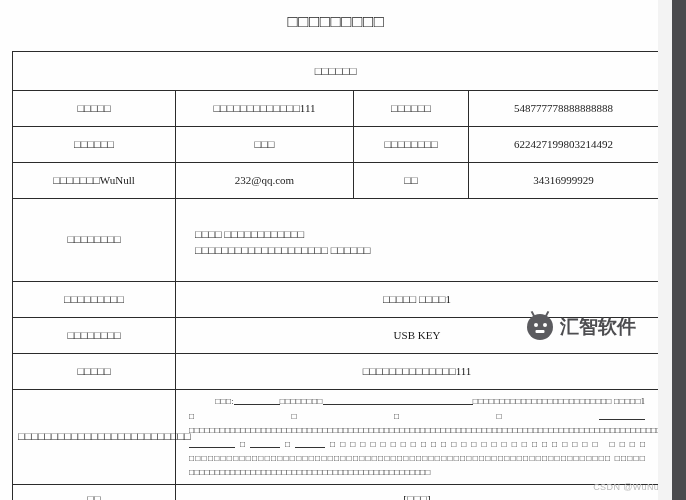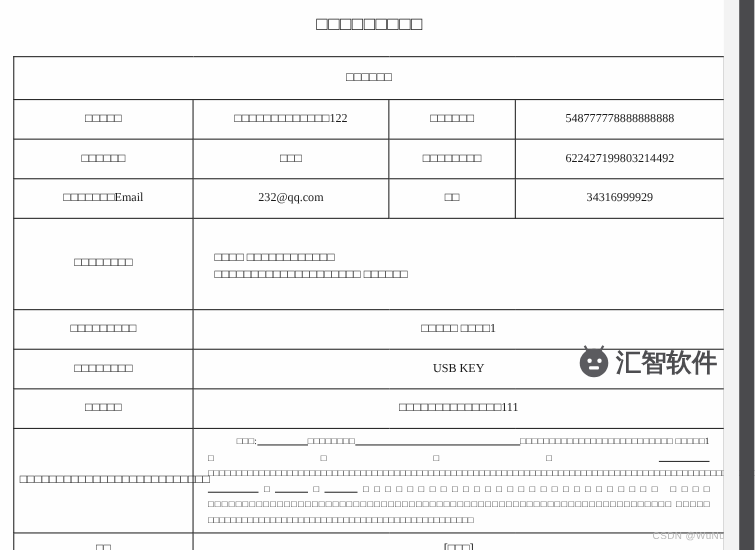--- a/index.html
+++ b/index.html
@@ -100,21 +100,21 @@
     position:absolute;left:0;right:0;top:9px;
     display:flex;justify-content:center;gap:5px;
   }
   .wm-eyes i{width:4px;height:4px;border-radius:50%;background:#ffffff;display:block;}
   .wm-mouth{
     position:absolute;left:50%;transform:translateX(-50%);
     top:16px;width:9px;height:3px;background:#ffffff;border-radius:1px;
   }
   .wm-text{
     font-family:"DejaVu Sans", sans-serif;
-    font-size:23px;font-weight:bold;color:#4d4d50;
+    font-size:19px;font-weight:bold;color:#4d4d50;
     letter-spacing:0px;
   }
 
   
   .csdn{
     position:absolute;right:22px;bottom:8px;
     font-family:"Liberation Sans", sans-serif;
     font-size:9px;color:#b9b9b9;letter-spacing:0.4px;
   }
 </style>
@@ -132,34 +132,34 @@
       <col style="width:115px">
       <col style="width:190px">
     </colgroup>
     <tbody>
       <tr class="r-head">
         <td colspan="4" class="c-center">□□□□□□</td>
       </tr>
 
       <tr class="r-std">
         <td class="c-center">□□□□□</td>
-        <td class="c-center">□□□□□□□□□□□□□122</td>
+        <td class="c-center">□□□□□□□□□□□□□111</td>
         <td class="c-center">□□□□□□</td>
         <td class="c-center">548777778888888888</td>
       </tr>
 
       <tr class="r-std">
         <td class="c-center">□□□□□□</td>
         <td class="c-center">□□□</td>
         <td class="c-center">□□□□□□□□</td>
         <td class="c-center">622427199803214492</td>
       </tr>
 
       <tr class="r-std">
-        <td class="c-center">□□□□□□□Email</td>
+        <td class="c-center">□□□□□□□WuNull</td>
         <td class="c-center">232@qq.com</td>
         <td class="c-center">□□</td>
         <td class="c-center">34316999929</td>
       </tr>
 
       <tr class="r-addr">
         <td class="c-center">□□□□□□□□</td>
         <td colspan="3" class="c-left">
           <span class="addrline first">□□□□ □□□□□□□□□□□□</span>
           <span class="addrline">□□□□□□□□□□□□□□□□□□□□ □□□□□□</span>

